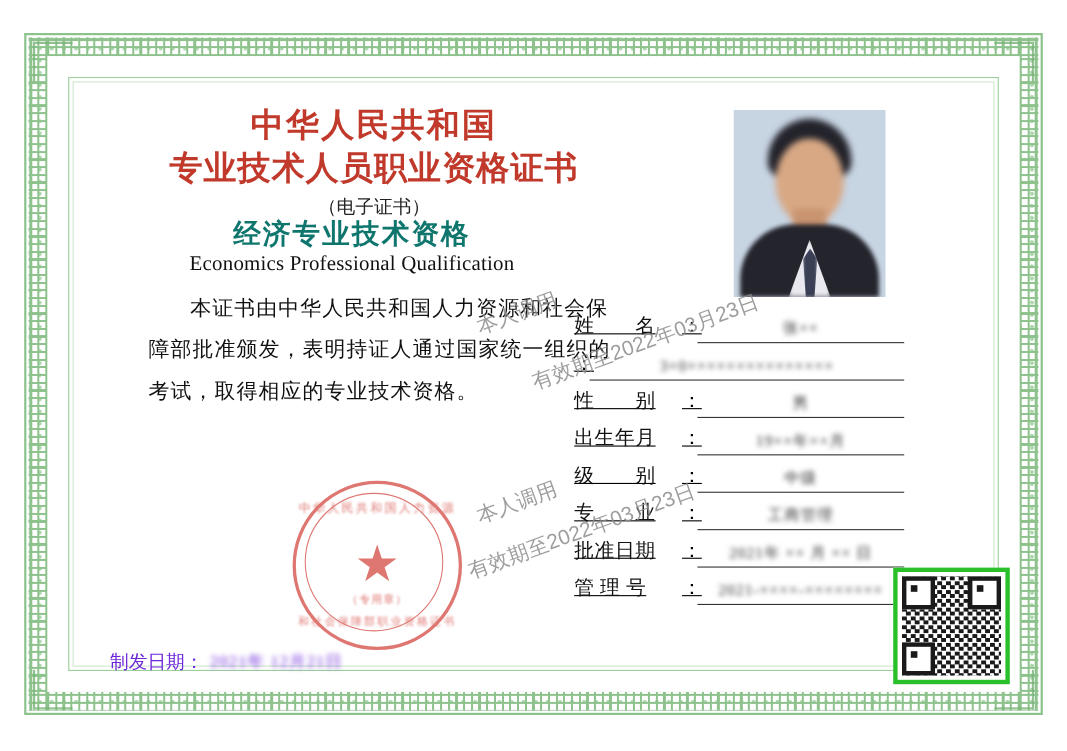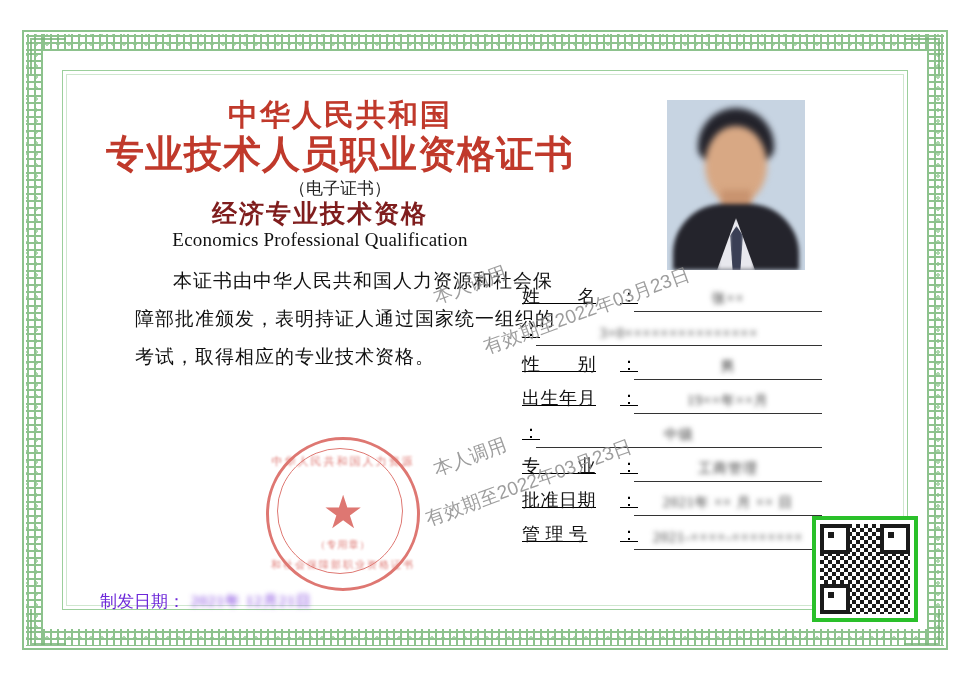--- a/index.html
+++ b/index.html
@@ -94,21 +94,21 @@
   }
   .title-line1 {
     color: #c0392b;
     font-size: 30px;
     font-weight: bold;
     letter-spacing: 2px;
     line-height: 38px;
   }
   .title-line2 {
     color: #c0392b;
-    font-size: 38px;
+    font-size: 30px;
     font-weight: bold;
     letter-spacing: 1px;
     line-height: 40px;
   }
   .title-sub {
     color: #222;
     font-size: 17px;
     line-height: 30px;
   }
 
@@ -116,21 +116,21 @@
     position: absolute;
     left: 110px;
     top: 198px;
     width: 420px;
     text-align: center;
   }
   .qual-cn {
     font-size: 25px;
     font-weight: bold;
     letter-spacing: 2px;
-    color: #7f1d1d;
+    color: #0f766e;
     line-height: 32px;
   }
   .qual-en {
     font-size: 19px;
     color: #111;
     letter-spacing: .2px;
     line-height: 20px;
   }
 
   
@@ -433,20 +433,21 @@
         </div>
     </div>
     <div class="field-row">
       <div class="field-label">出生年月</div>
       <div class="field-colon">：</div>
       <div class="field-value">
           <span>19××年××月</span>
         </div>
     </div>
     <div class="field-row">
+      <div class="field-label">级　　别</div>
       <div class="field-colon">：</div>
       <div class="field-value">
           <span>中级</span>
         </div>
     </div>
     <div class="field-row">
       <div class="field-label">专　　业</div>
       <div class="field-colon">：</div>
       <div class="field-value">
           <span>工商管理</span>

